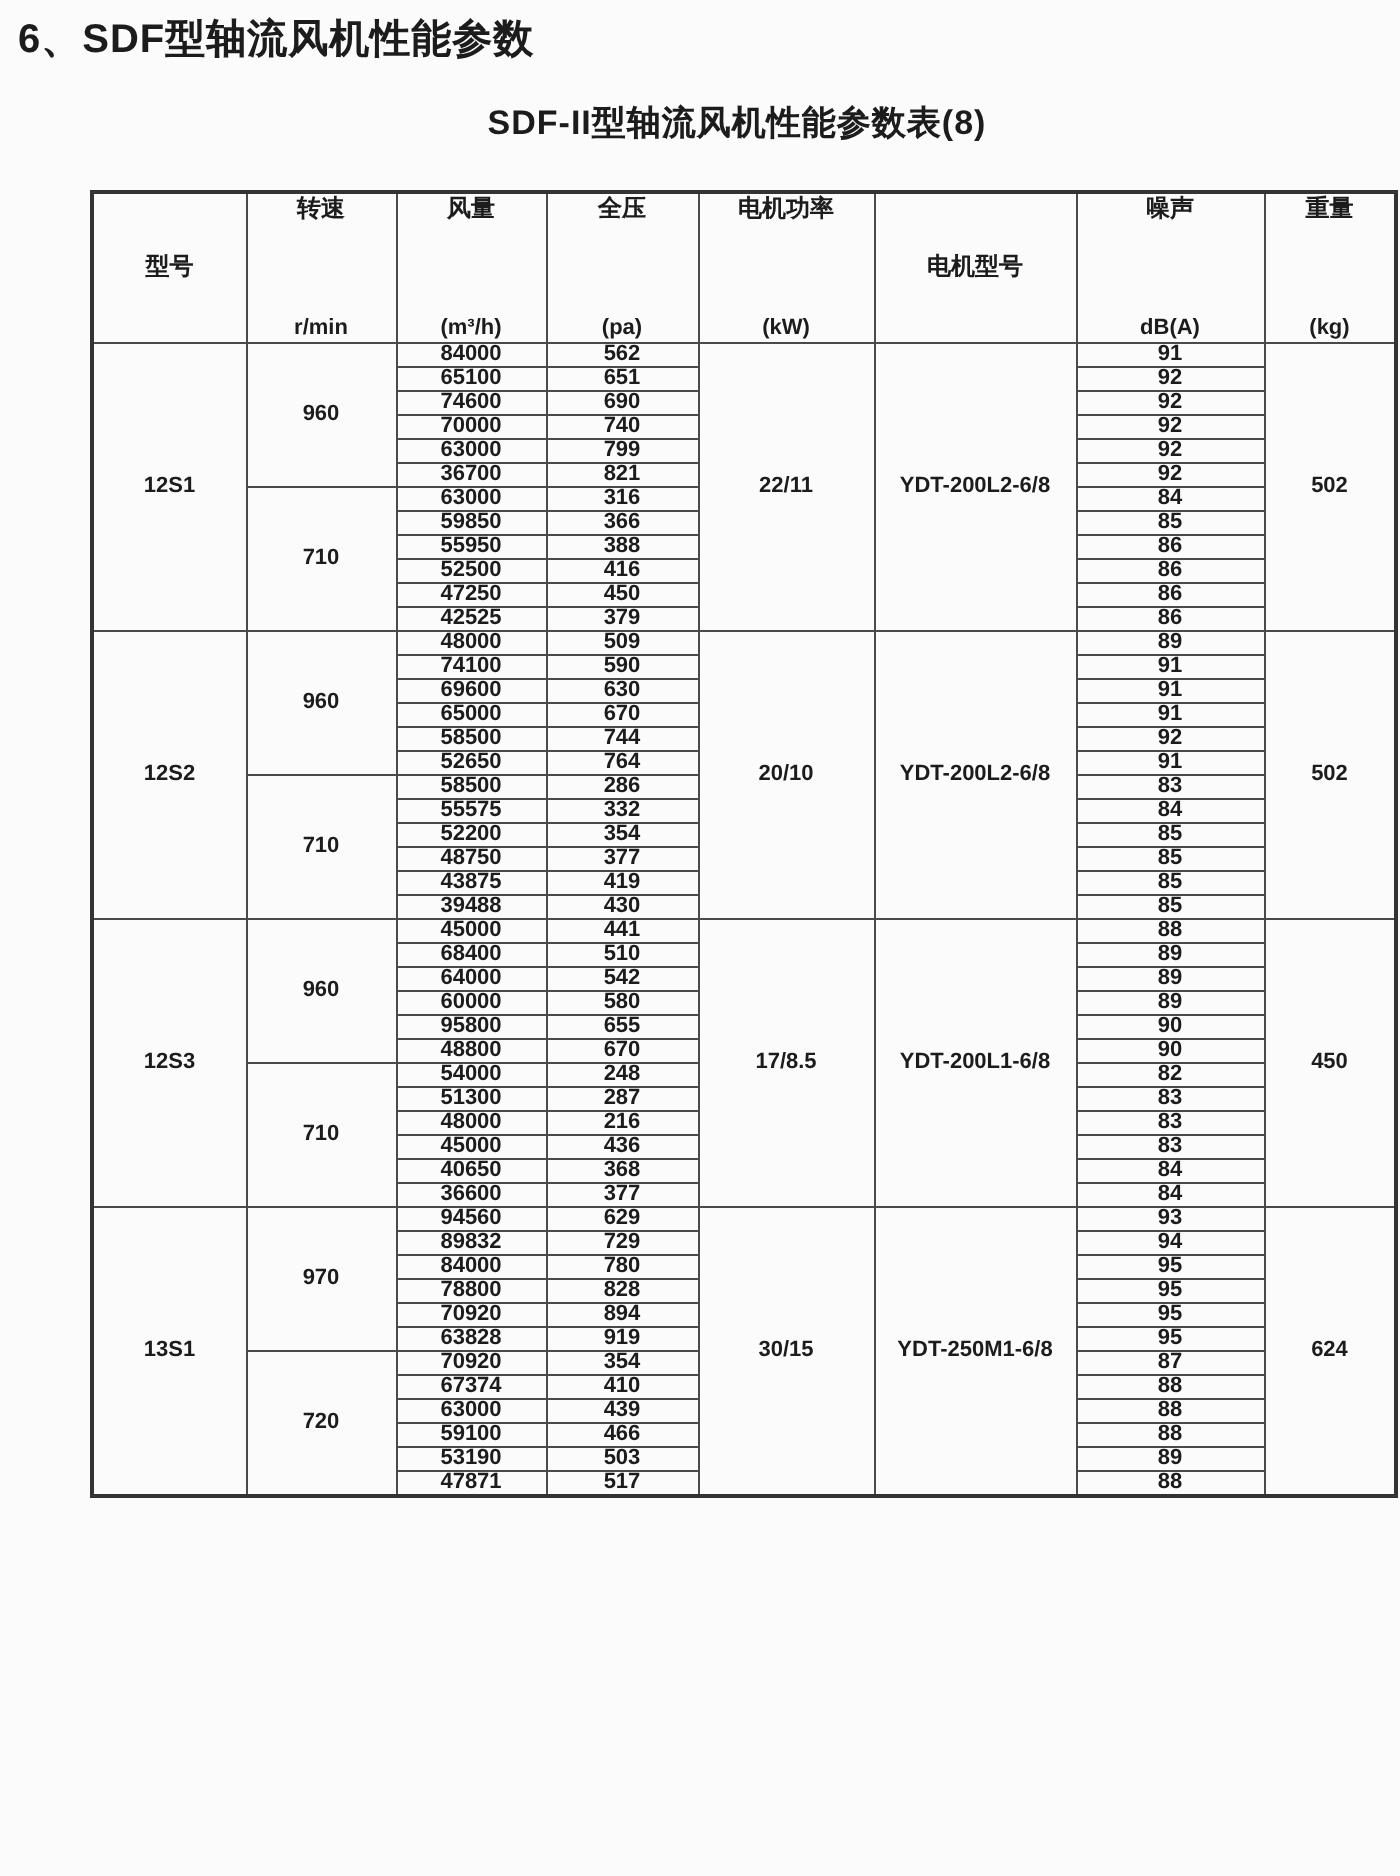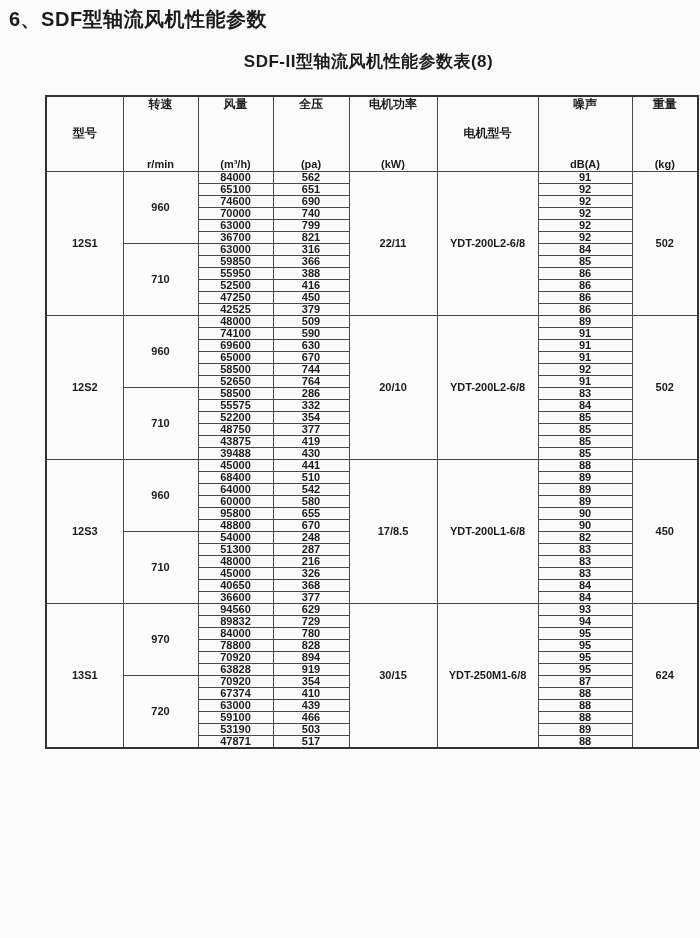--- a/index.html
+++ b/index.html
@@ -276,21 +276,21 @@
         <td class="cell-pressure">287</td>
         <td class="cell-noise">83</td>
       </tr>
       <tr>
         <td class="cell-flow">48000</td>
         <td class="cell-pressure">216</td>
         <td class="cell-noise">83</td>
       </tr>
       <tr>
         <td class="cell-flow">45000</td>
-        <td class="cell-pressure">326</td>
+        <td class="cell-pressure">436</td>
         <td class="cell-noise">83</td>
       </tr>
       <tr>
         <td class="cell-flow">40650</td>
         <td class="cell-pressure">368</td>
         <td class="cell-noise">84</td>
       </tr>
       <tr>
         <td class="cell-flow">36600</td>
         <td class="cell-pressure">377</td>

